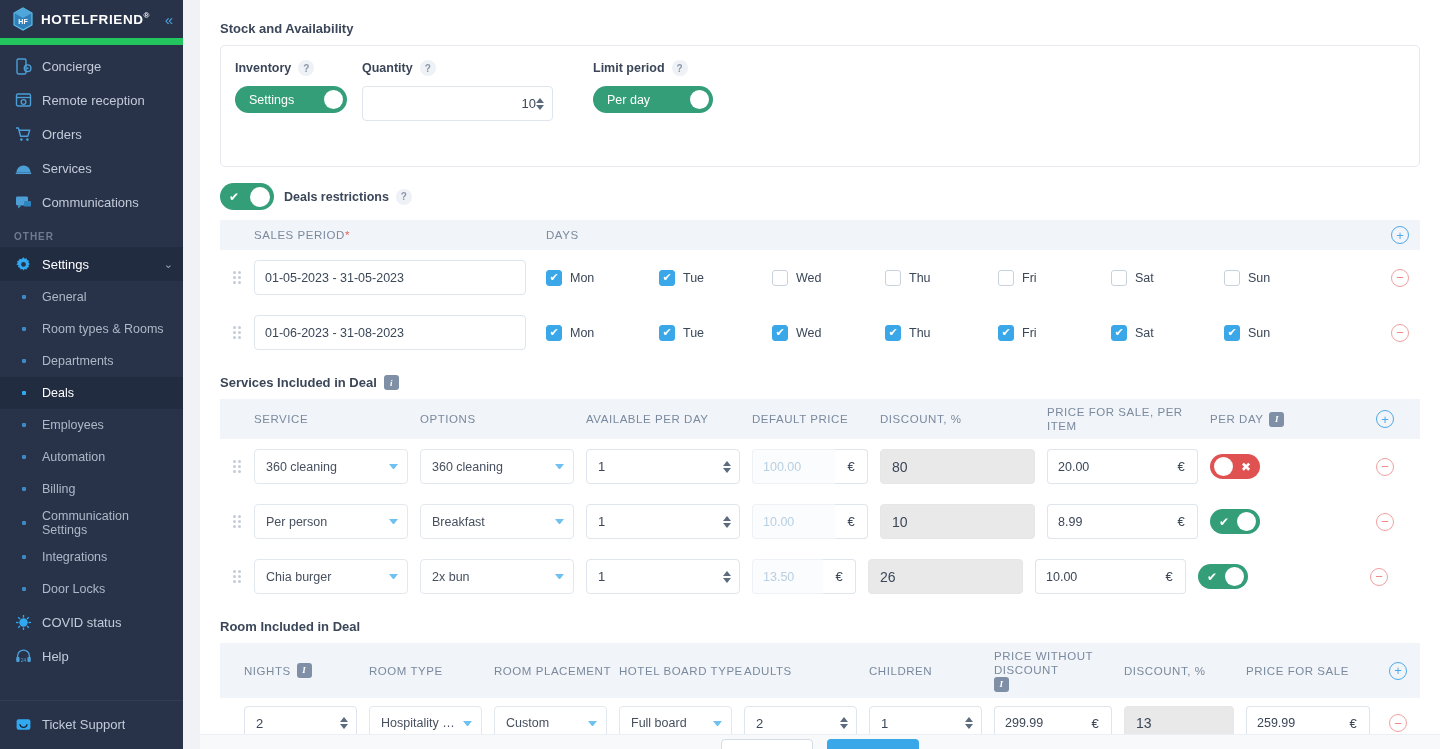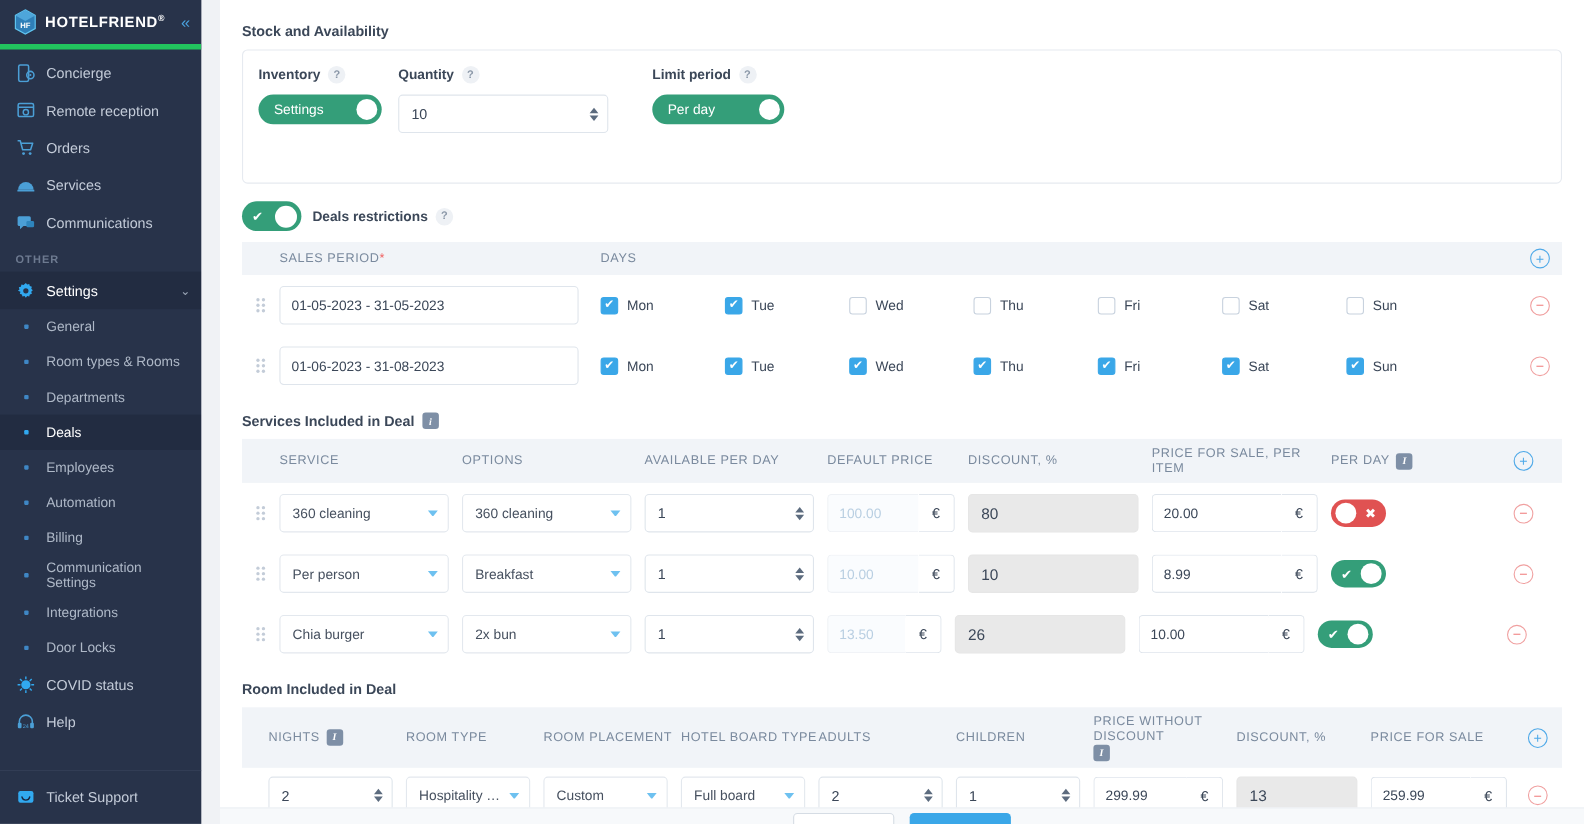--- a/index.html
+++ b/index.html
@@ -15,21 +15,21 @@
   
   .sidebar {
     width: 183px; height: 749px; flex: 0 0 183px;
     background: #28334a; color: #c8cfda;
     display: flex; flex-direction: column;
     position: relative; overflow: hidden;
   }
   .sb-brand {
     height: 45px; display: flex; align-items: center;
     padding: 0 10px 0 12px; background: #28334a;
-    border-bottom: 5px solid #22c55e;
+    border-bottom: 7px solid #22c55e;
   }
   .sb-logo-cube { width: 22px; height: 24px; flex: 0 0 22px; position: relative; }
   .sb-brand-name {
     color: #ffffff; font-weight: bold; font-size: 13.5px;
     letter-spacing: .6px; margin-left: 7px; white-space: nowrap;
   }
   .sb-reg { font-size: 8px; vertical-align: super; }
   .sb-collapse { margin-left: auto; color: #4aa3e0; font-size: 15px; line-height: 1; cursor: pointer; }
 
   .sb-scroll { flex: 1 1 auto; overflow: hidden; padding-top: 4px; }
@@ -82,21 +82,21 @@
   }
   .qmark {
     display: inline-flex; align-items: center; justify-content: center;
     width: 16px; height: 16px; border-radius: 50%;
     background: #eef1f5; color: #8a97a8; font-size: 10px; font-weight: bold;
   }
 
   
   .stock-card {
     border: 1px solid #e6eaf0; border-radius: 5px;
-    padding: 14px 18px 22px 14px; height: 122px;
+    padding: 14px 18px 22px 14px; height: 122px; text-align: right;
   }
   .stock-row { display: flex; align-items: flex-start; gap: 0; }
   .fld { display: flex; flex-direction: column; }
   .fld-lab {
     display: flex; align-items: center; gap: 7px;
     font-size: 12.5px; font-weight: bold; color: #3b4758; margin-bottom: 10px;
   }
   .fld-inventory { width: 112px; }
   .fld-quantity { width: 191px; margin-left: 15px; }
   .fld-limit { width: 120px; margin-left: 40px; }

